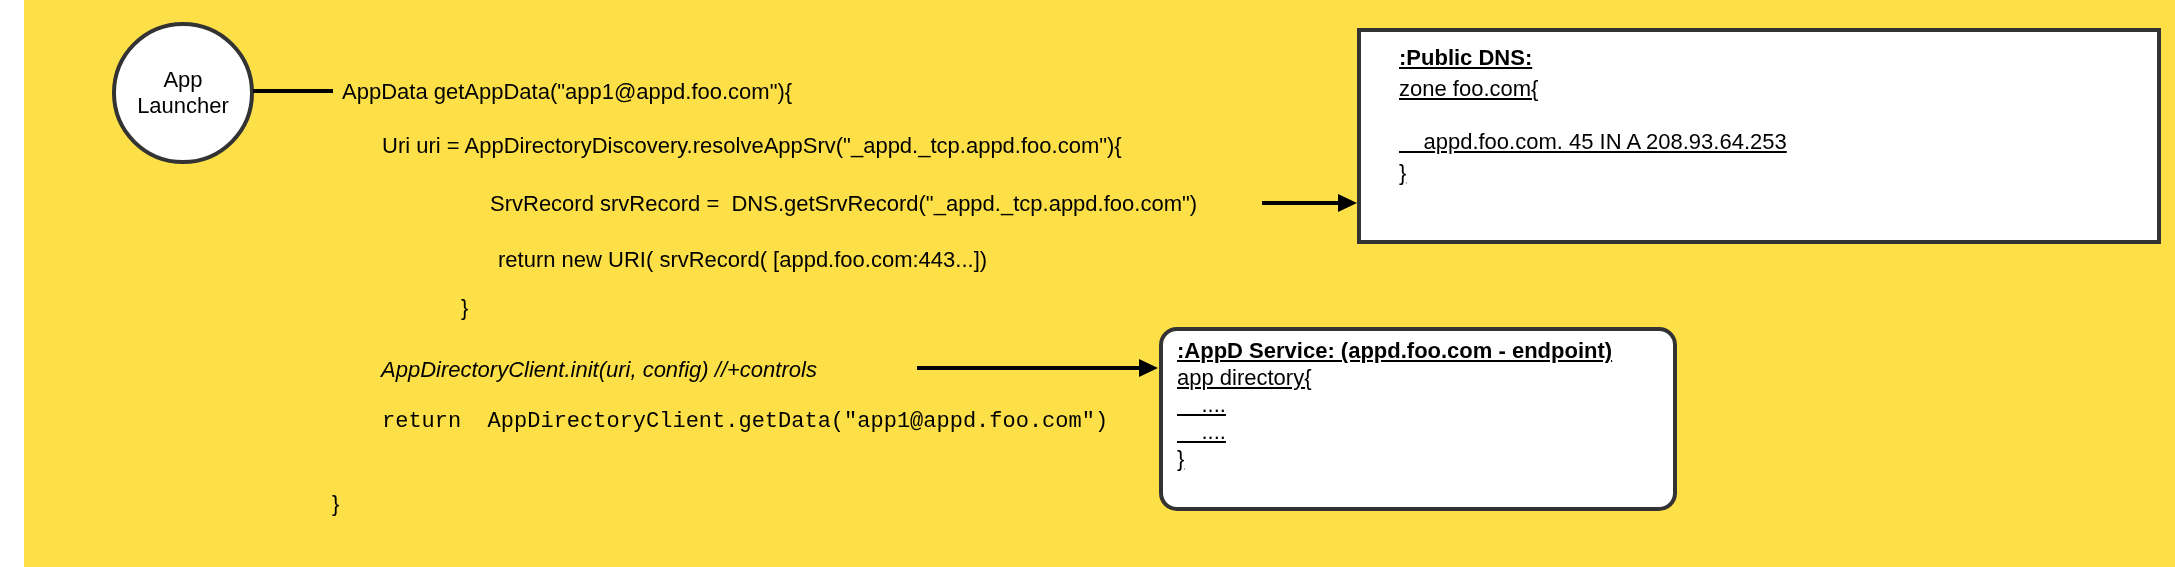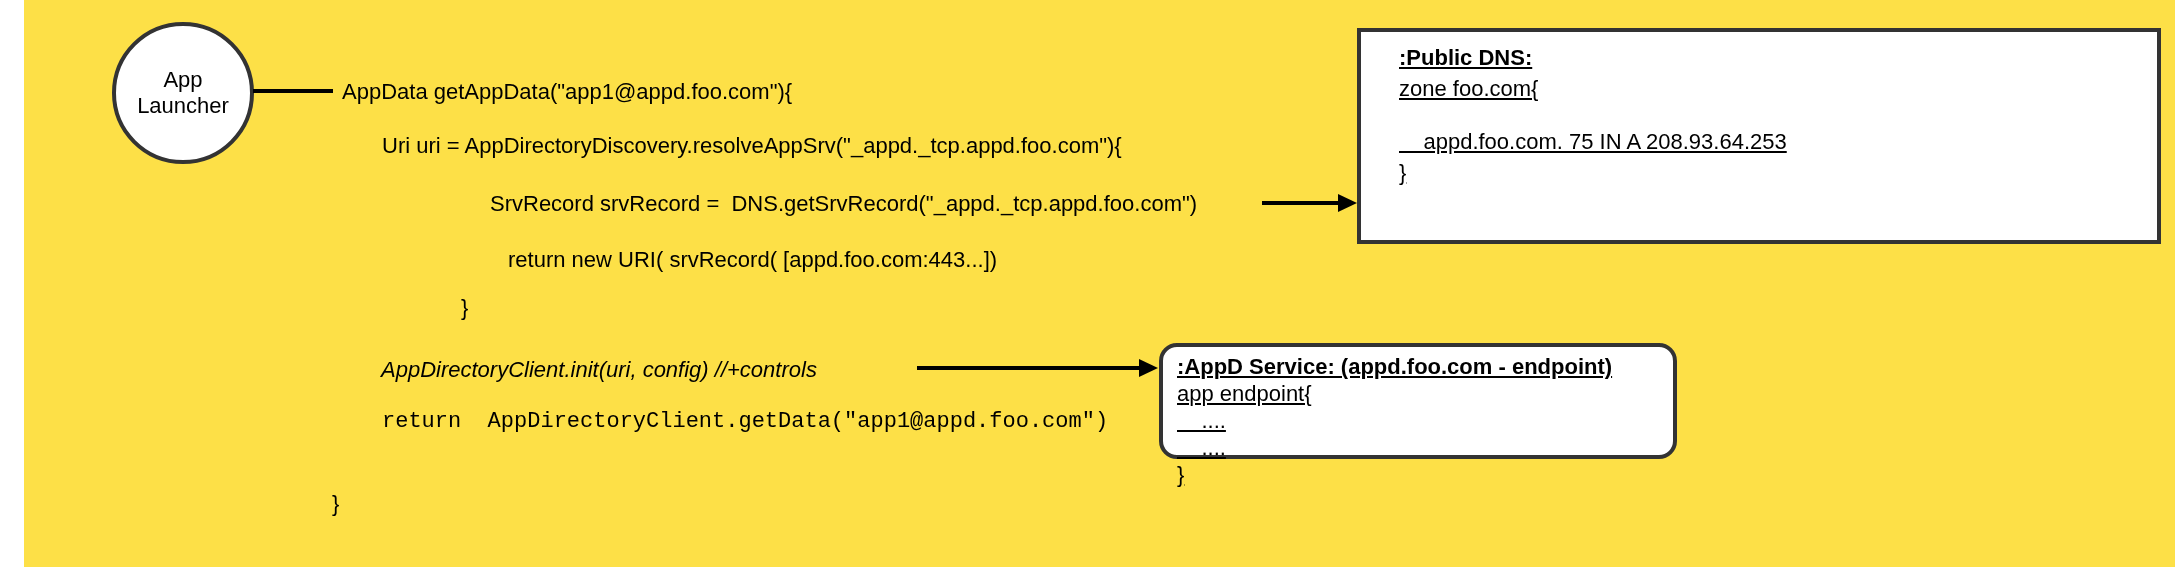--- a/index.html
+++ b/index.html
@@ -44,21 +44,21 @@
   }
   
   .code-line {
     position: absolute;
     white-space: pre;
     line-height: 28px;
   }
   .cl1 { left: 318px; top: 78px; }
   .cl2 { left: 358px; top: 132px; }
   .cl3 { left: 466px; top: 190px; text-align: center; }
-  .cl4 { left: 484px; top: 246px; }
+  .cl4 { left: 474px; top: 246px; }
   .cl5 { left: 437px; top: 294px; }
   .cl6 { left: 357px; top: 356px; font-style: italic; }
   .cl7 { left: 358px; top: 408px; font-family: Liberation Mono, monospace; }
   .cl8 { left: 308px; top: 490px; }
   
   .arrow-line {
     position: absolute;
     height: 4px;
     background: #000000;
   }
@@ -80,22 +80,22 @@
     border: 4px solid #333333;
     padding: 10px 18px;
   }
   .dns-box {
     left: 1333px; top: 28px;
     width: 804px; height: 216px;
     line-height: 31px;
     padding-left: 38px;
   }
   .appd-box {
-    left: 1135px; top: 343px;
-    width: 518px; height: 116px;
+    left: 1135px; top: 327px;
+    width: 518px; height: 184px;
     border-radius: 18px;
     line-height: 27px;
     padding: 6px 14px;
   }
   .box-title {
     font-weight: bold;
     text-decoration: underline;
     white-space: pre;
   }
   .box-line {
@@ -127,25 +127,25 @@
   <div class="arrow-line arrow1-line"></div>
   <div class="arrow-head arrow1-head"></div>
 
   <div class="arrow-line arrow2-line"></div>
   <div class="arrow-head arrow2-head"></div>
 
   <div class="note-box dns-box">
     <div class="box-title">:Public DNS:</div>
     <div class="box-line">zone foo.com{</div>
     <div class="box-line"></div>
-    <div class="box-line">    appd.foo.com. 75 IN A 208.93.64.253</div>
+    <div class="box-line">    appd.foo.com. 45 IN A 208.93.64.253</div>
     <div class="box-line">}</div>
   </div>
 
   <div class="note-box appd-box">
     <div class="box-title">:AppD Service: (appd.foo.com - endpoint)</div>
-    <div class="box-line">app endpoint{</div>
+    <div class="box-line">app directory{</div>
     <div class="box-line">    ....</div>
     <div class="box-line">    ....</div>
     <div class="box-line">}</div>
   </div>
 
 </div>
 
 </body></html>

